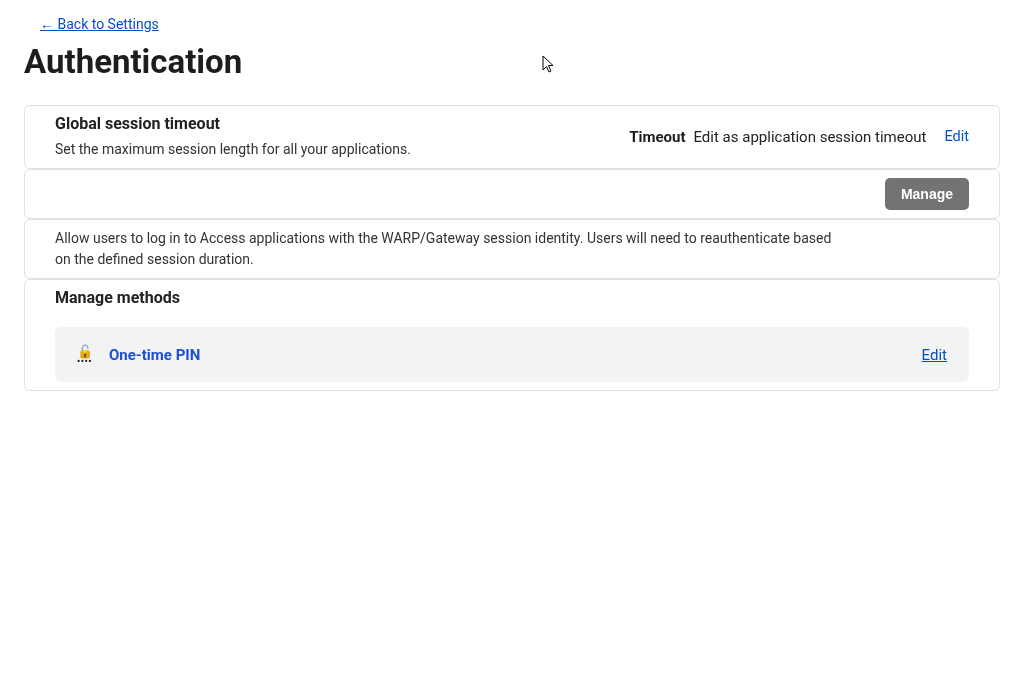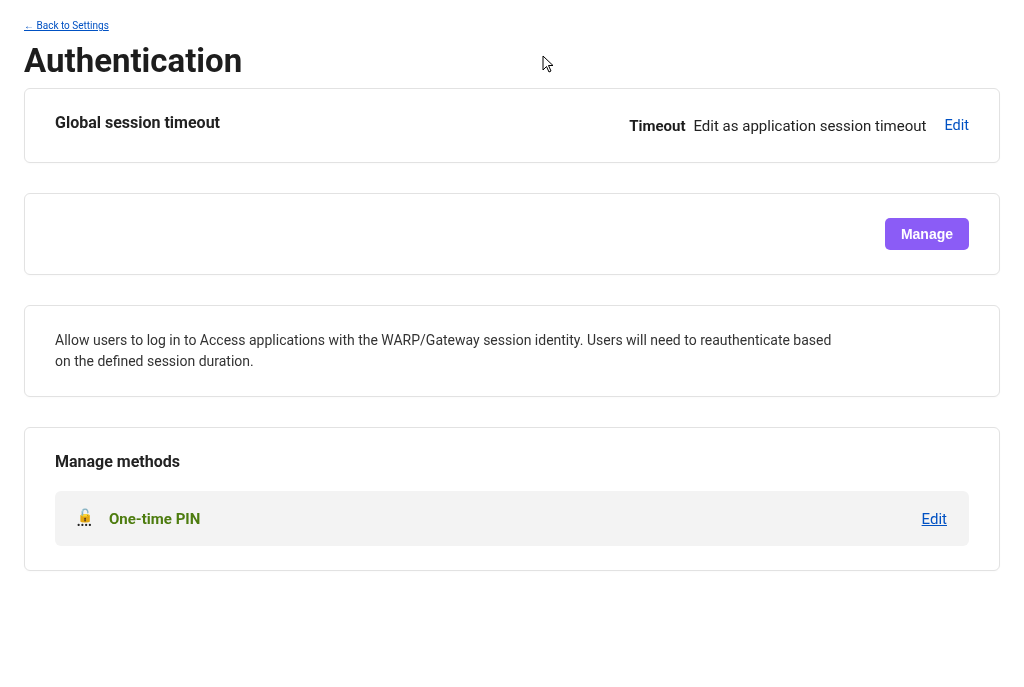--- a/index.html
+++ b/index.html
@@ -5,37 +5,37 @@
   * { box-sizing: border-box; margin: 0; padding: 0; }
   body {
     font-family: -apple-system, BlinkMacSystemFont, "Segoe UI", Roboto, Helvetica, Arial, sans-serif;
     background: #ffffff;
     color: #1d1d1d;
     padding: 14px 24px 24px 24px;
     width: 1024px;
   }
   .back-link {
     color: #0051c3;
-    font-size: 10px;
+    font-size: 14px;
     text-decoration: underline;
     cursor: pointer;
     display: inline-block;
     margin-bottom: 10px;
+    margin-left: 16px;
   }
   h1.page-title {
     font-size: 33px;
     font-weight: 700;
-    margin-bottom: 8px;
+    margin-bottom: 24px;
     color: #1d1d1d;
   }
   .card {
     border: 1px solid #e2e2e2;
     border-radius: 6px;
-    padding: 24px 30px;
-    margin-bottom: 30px;
+    padding: 8px 30px;
     background: #fff;
     box-shadow: 0 1px 2px rgba(0,0,0,0.02);
   }
   .card-row {
     display: flex;
     justify-content: space-between;
     align-items: center;
     gap: 24px;
   }
   .card-left { flex: 1; min-width: 0; }
@@ -59,21 +59,21 @@
   }
   .timeout-label { font-weight: 700; }
   .timeout-value { color: #222; font-weight: 400; }
   .edit-link {
     color: #0051c3;
     font-size: 14.5px;
     cursor: pointer;
     margin-left: 10px;
   }
   .btn-primary {
-    background: #8b5cf6;
+    background: #737373;
     color: #fff;
     border: none;
     border-radius: 5px;
     padding: 8px 16px;
     font-size: 14px;
     font-weight: 600;
     cursor: pointer;
     white-space: nowrap;
   }
   .login-card .card-row { margin-bottom: 20px; }
@@ -107,21 +107,21 @@
     font-size: 9px;
     letter-spacing: 0.5px;
     color: #222;
     line-height: 0.6;
     margin-top: 1px;
     font-weight: 700;
   }
   .login-method-name {
     font-size: 15px;
     font-weight: 700;
-    color: #4d7c0f;
+    color: #1d4ed8;
   }
   .login-edit {
     color: #0051c3;
     font-size: 15px;
     text-decoration: underline;
     cursor: pointer;
   }
   .cursor {
     position: absolute;
     left: 542px;
@@ -138,20 +138,21 @@
 
 <a class="back-link">← Back to Settings</a>
 
 <h1 class="page-title">Authentication</h1>
 
 
 <div class="card">
   <div class="card-row">
     <div class="card-left">
       <div class="card-title">Global session timeout</div>
+      <div class="card-desc">Set the maximum session length for all your applications.</div>
     </div>
     <div class="timeout-block">
       <span class="timeout-label">Timeout</span>
       <span class="timeout-value">Edit as application session timeout</span>
       <span class="edit-link">Edit</span>
     </div>
   </div>
 </div>
 
 

